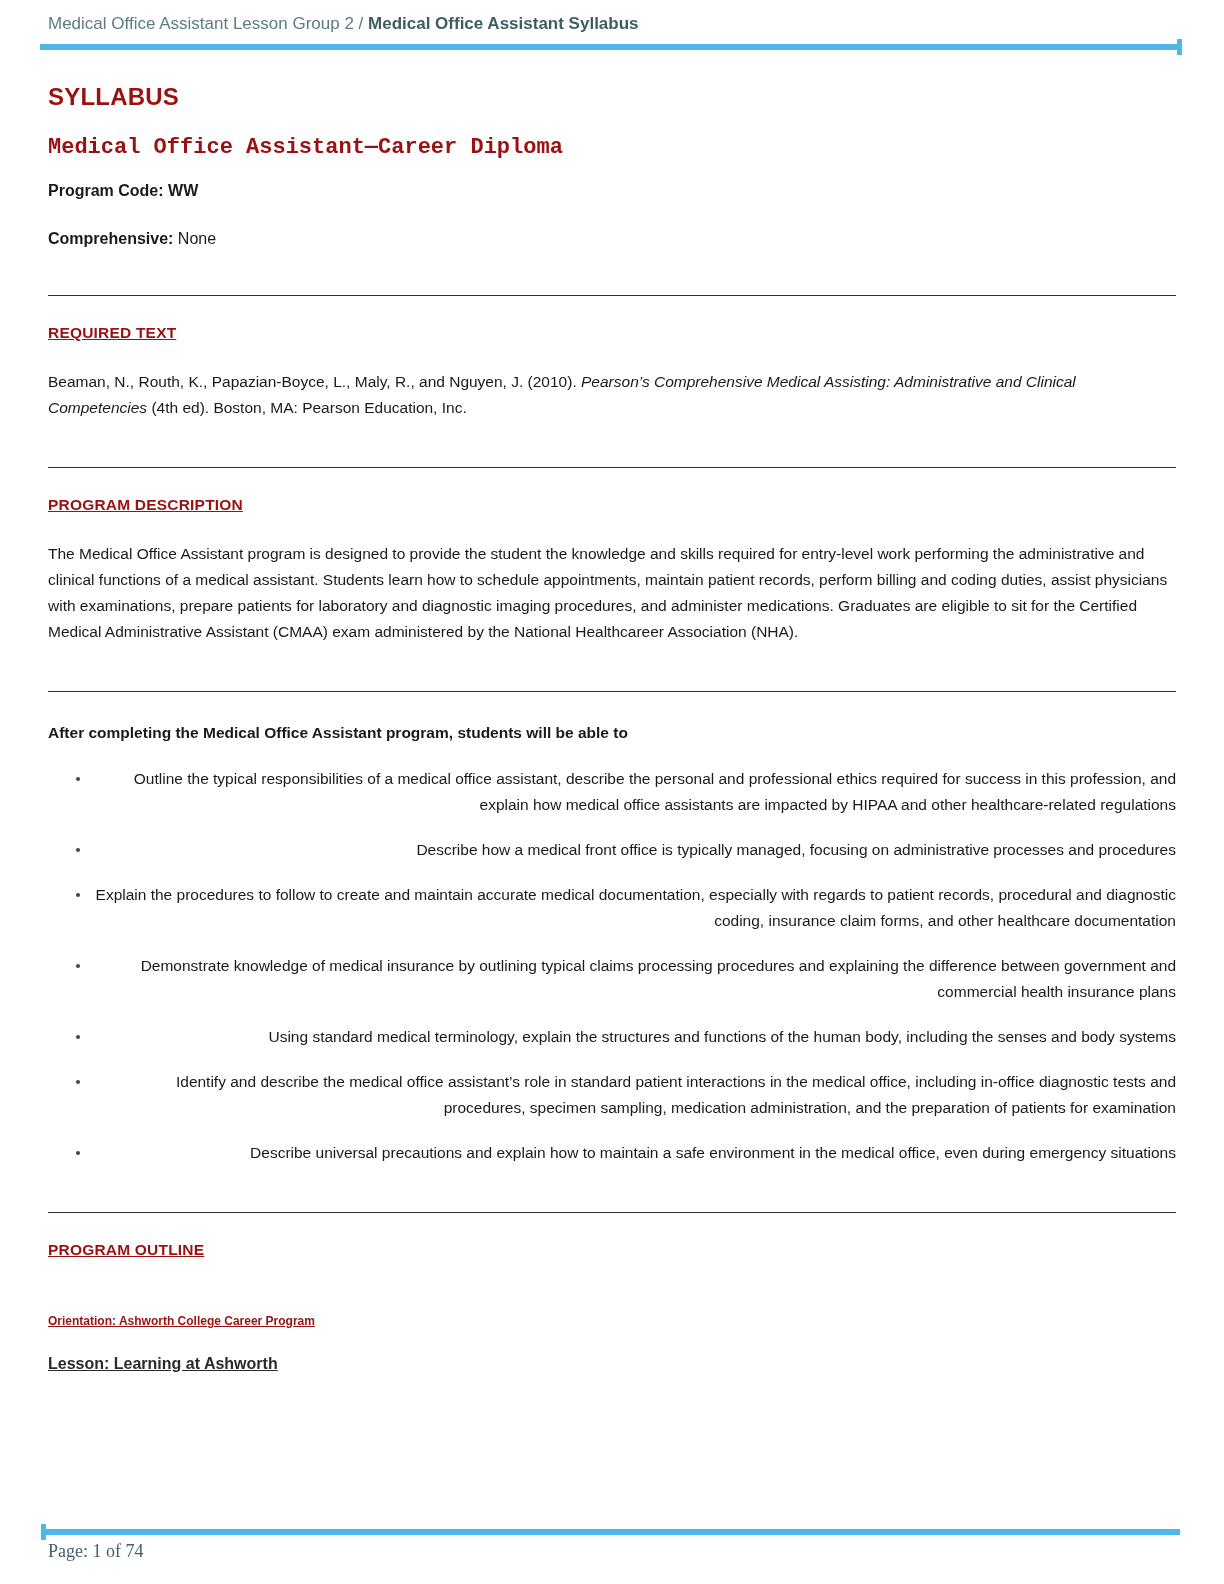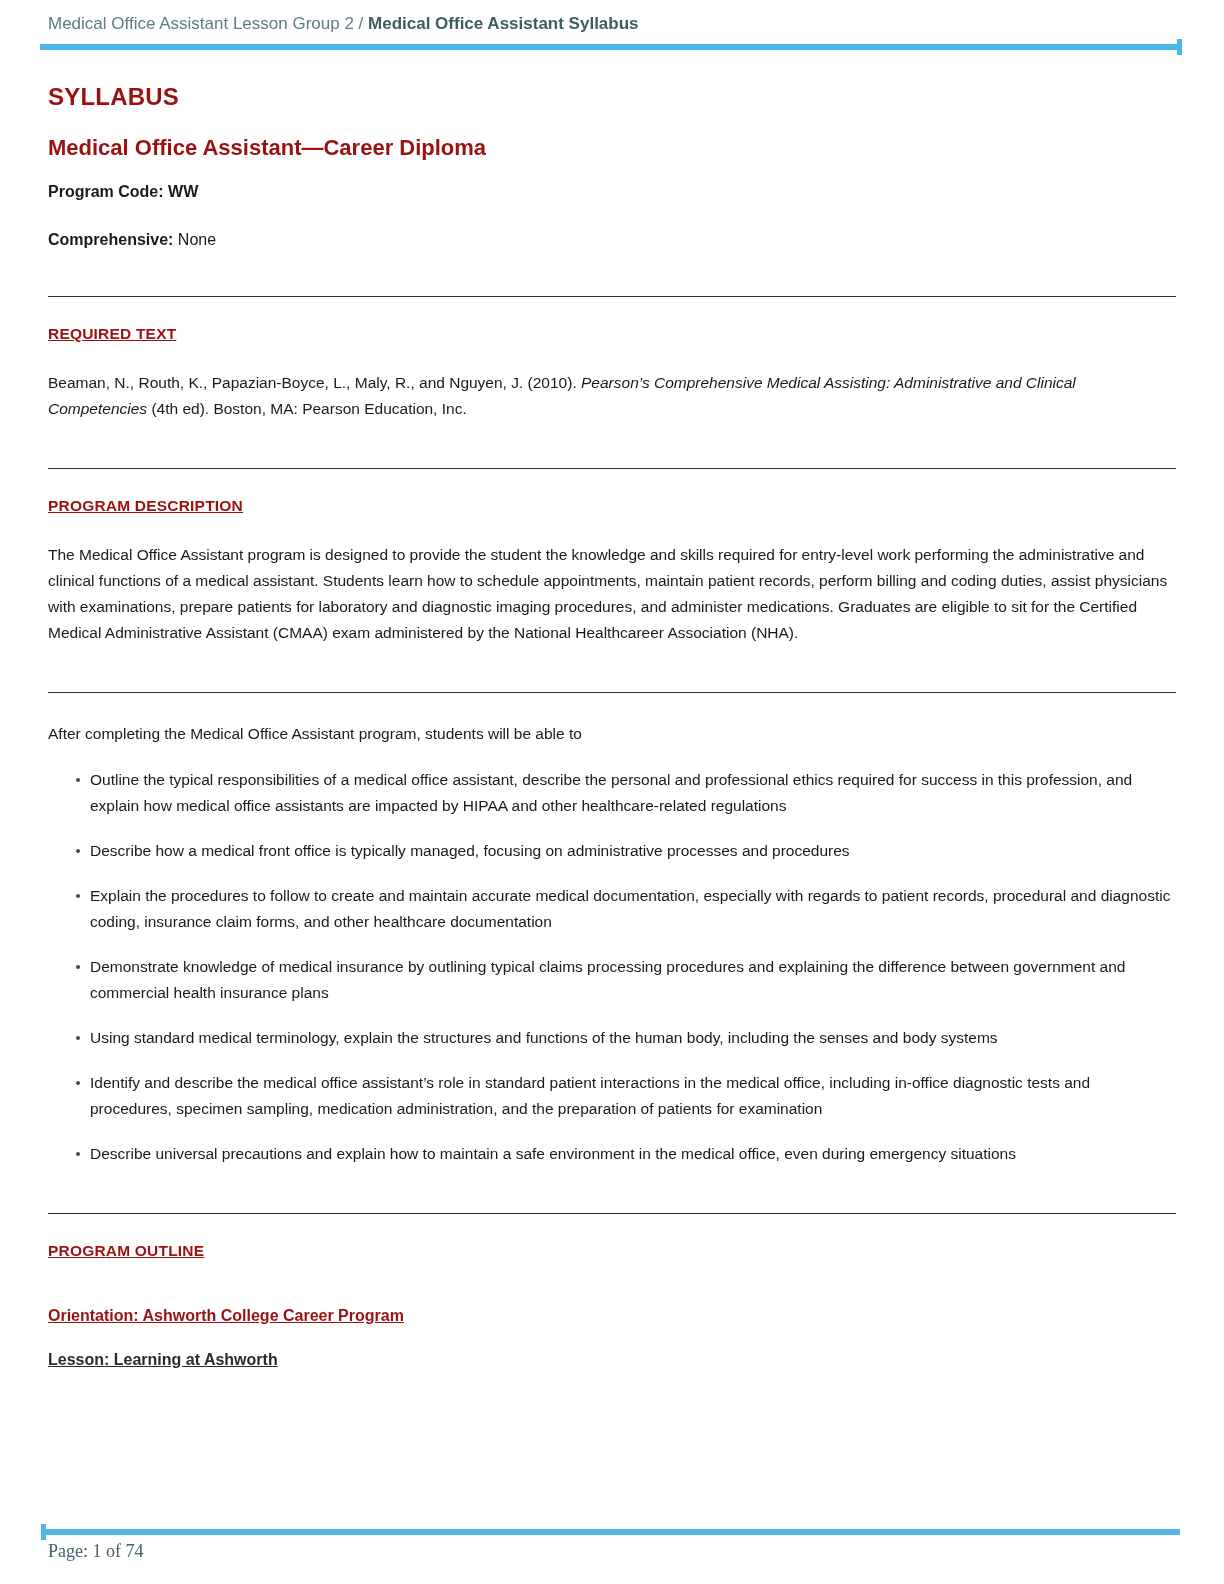--- a/index.html
+++ b/index.html
@@ -43,20 +43,21 @@
 
   .doc-type {
     margin-top: 33px;
     font-size: 24px; font-weight: 700;
     color: #991111; letter-spacing: 0.2px;
   }
   .doc-title {
     margin-top: 24px;
     font-size: 22px; font-weight: 700;
     color: #991111;
+    font-family: Liberation Mono, monospace;
   }
 
   .meta-line { font-size: 16px; line-height: 20px; }
   .meta-code { margin-top: 21px; font-weight: 700; }
   .meta-prereq { margin-top: 28px; }
   .meta-prereq .lbl { font-weight: 700; }
 
   .section-rule {
     border: none;
     border-top: 1px solid #2e2e2e;
@@ -73,44 +74,44 @@
   }
 
   .body-text {
     font-size: 15.5px;
     line-height: 26px;
     color: #1a1a1a;
   }
   .citation em { font-style: italic; }
 
   
-  .obj-intro { margin-bottom: 20px; }
-  ul.objectives { list-style: none; margin-left: 28px; }
+  .obj-intro { margin-bottom: 20px; font-weight: bold; }
+  ul.objectives { list-style: none; margin-left: 28px; text-align: right; }
   ul.objectives li {
     position: relative;
     padding-left: 14px;
     margin-bottom: 19px;
     font-size: 15.5px;
     line-height: 26px;
   }
   ul.objectives li::before {
     content: "";
     position: absolute;
     left: 0; top: 11px;
     width: 4px; height: 4px;
     border-radius: 50%;
     background: #444;
   }
   ul.objectives li:last-child { margin-bottom: 0; }
 
   
   .outline-link {
     display: inline-block;
-    margin-top: 20px;
-    font-size: 16px; font-weight: 700;
+    margin-top: 28px;
+    font-size: 12px; font-weight: 700;
     color: #991111;
     text-decoration: underline;
     cursor: pointer;
   }
   .outline-lesson {
     margin-top: 26px;
     font-size: 16px; font-weight: 700;
     color: #2b2b2b;
     text-decoration: underline;
   }

